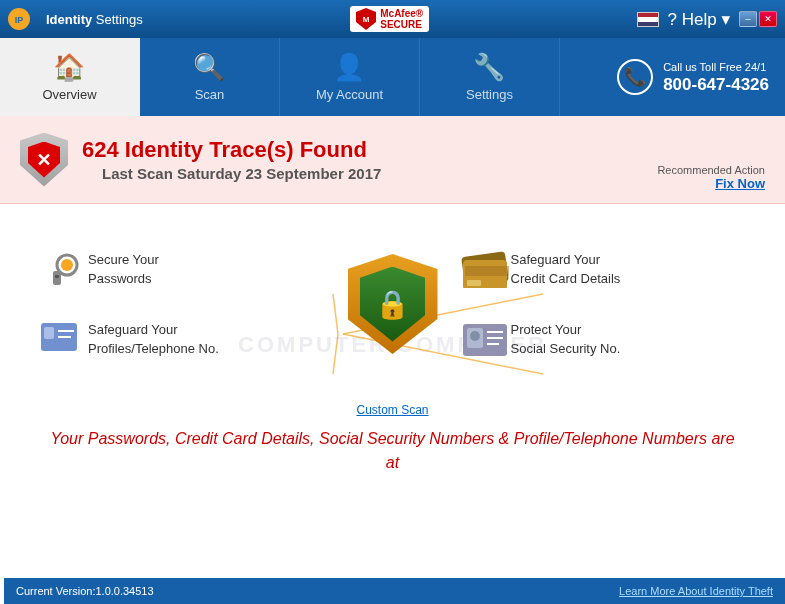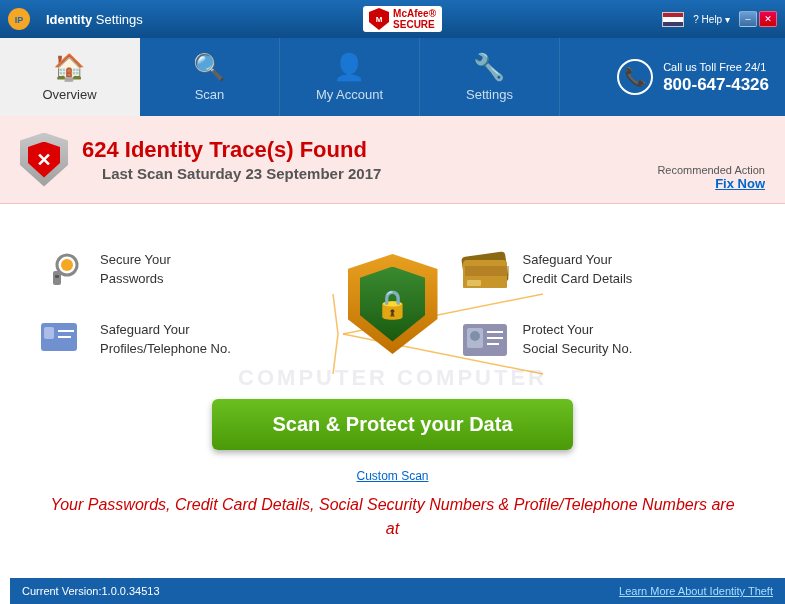--- a/index.html
+++ b/index.html
@@ -33,21 +33,21 @@
       padding: 2px 6px;
     }
     .mcafee-text { font-size: 10px; color: #c00; font-weight: bold; line-height: 1.1; }
     .title-bar-right { display: flex; align-items: center; gap: 4px; }
     .flag-icon {
       width: 22px; height: 15px;
       background: linear-gradient(to bottom, #b22234 33%, #fff 33%, #fff 66%, #3c3b6e 66%);
       border: 1px solid #ccc;
     }
     .title-btn {
-      background: none; border: none; color: white; font-size: 10px; cursor: pointer; padding: 2px 5px;
+      background: none; border: none; color: white; font-size: 17px; cursor: pointer; padding: 2px 5px;
     }
     .window-controls { display: flex; gap: 2px; }
     .win-btn {
       width: 18px; height: 16px;
       border: 1px solid rgba(255,255,255,0.4);
       border-radius: 2px;
       background: linear-gradient(to bottom, #6a9fd8, #3a6da0);
       cursor: pointer;
       font-size: 9px;
       color: white;
@@ -134,21 +134,20 @@
 
     
     .main-content {
       background: #fff;
       padding: 20px 30px 10px;
       position: relative;
     }
     .feature-item {
       display: flex;
       align-items: center;
-      gap: 12px;
       padding: 8px;
     }
     .feature-icon {
       width: 50px; height: 50px;
       flex-shrink: 0;
       display: flex; align-items: center; justify-content: center;
       font-size: 30px;
     }
     .feature-text { font-size: 13px; color: #333; line-height: 1.5; }
     .main-shield-outer {
@@ -206,21 +205,21 @@
       background: #1560a8;
       height: 26px;
       display: flex;
       align-items: center;
       justify-content: space-between;
       padding: 0 12px;
       color: white;
       font-size: 11px;
       position: absolute;
       bottom: 0;
-      left: 10px;
+      left: 4px;
       right: 0;
       margin-top: 8px;
     }
     .status-link { color: #adf; text-decoration: underline; cursor: pointer; }
 
     
     .watermark {
       position: absolute;
       top: 50%;
       left: 50%;
@@ -406,21 +405,20 @@
             <line x1="26" y1="18" x2="42" y2="18" stroke="white" stroke-width="2"></line>
             <line x1="26" y1="24" x2="38" y2="24" stroke="white" stroke-width="2"></line>
           </svg>
         </div>
         <div class="feature-text">Protect Your<br>Social Security No.</div>
       </div>
     </div>
   </div>
 
   <div class="scan-btn-area">
-    <button class="scan-btn">Scan &amp; Protect your Data</button>
     <a class="custom-scan-link">Custom Scan</a>
   </div>
 
   <div class="warning-text">
     <span>Your Passwords, Credit Card Details, Social Security Numbers &amp; Profile/Telephone Numbers are at</span><br>
   </div>
 </div>
 
 <div class="status-bar">
   <span>Current Version:1.0.0.34513</span>

